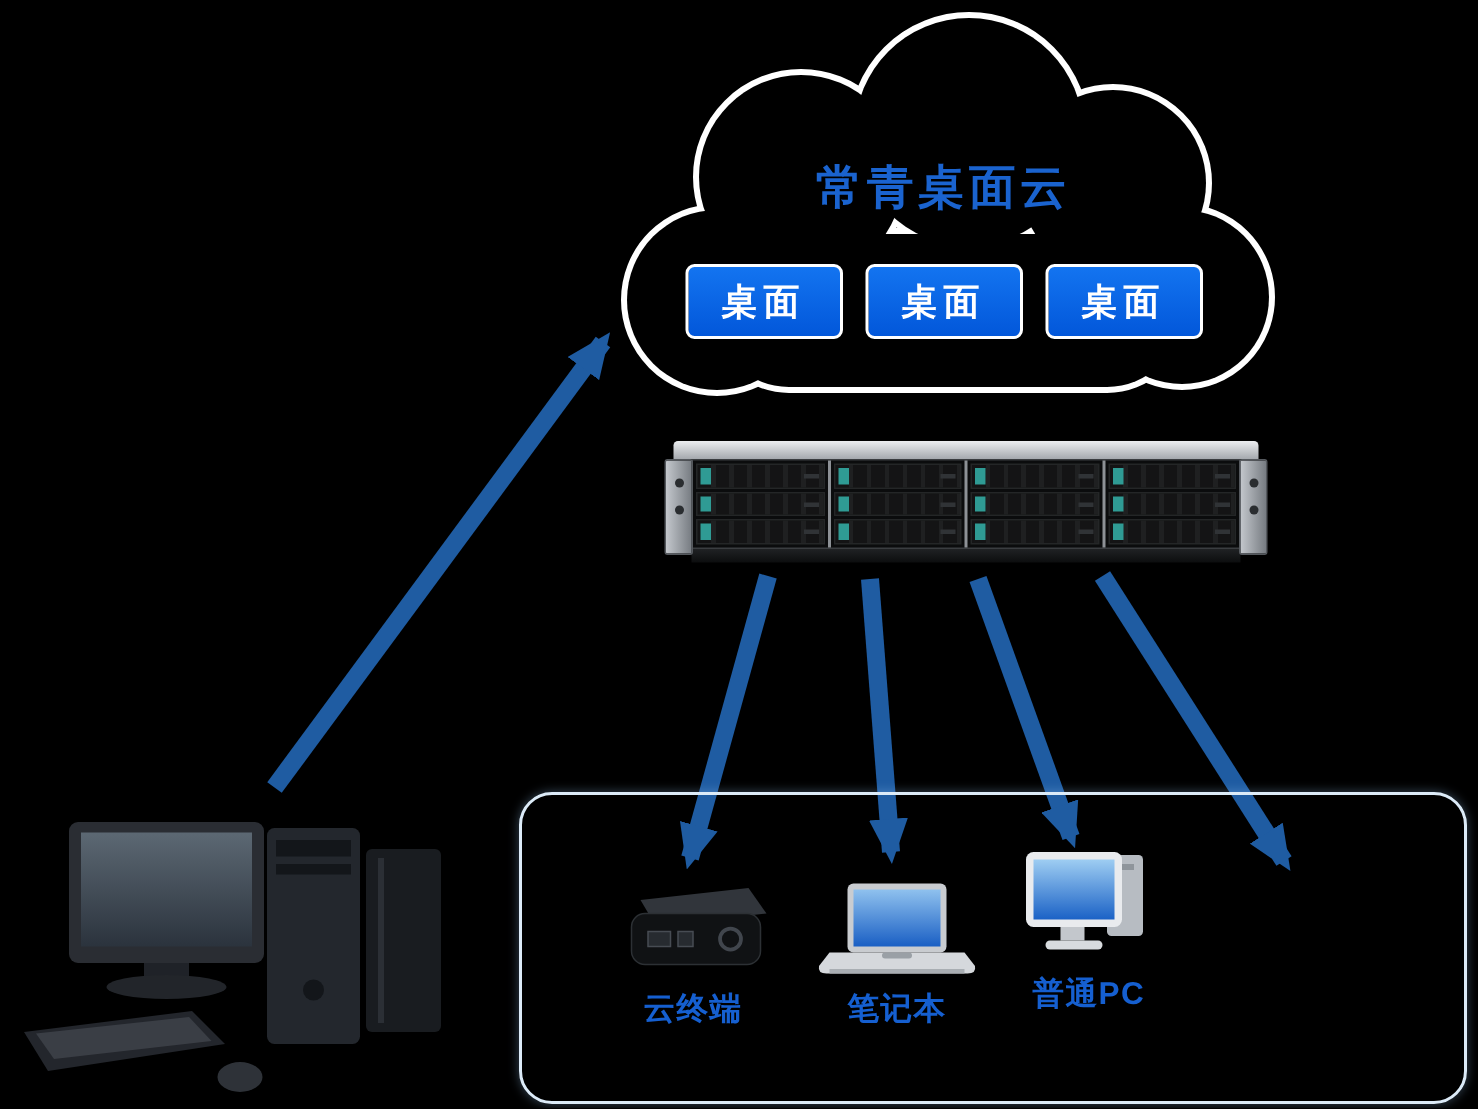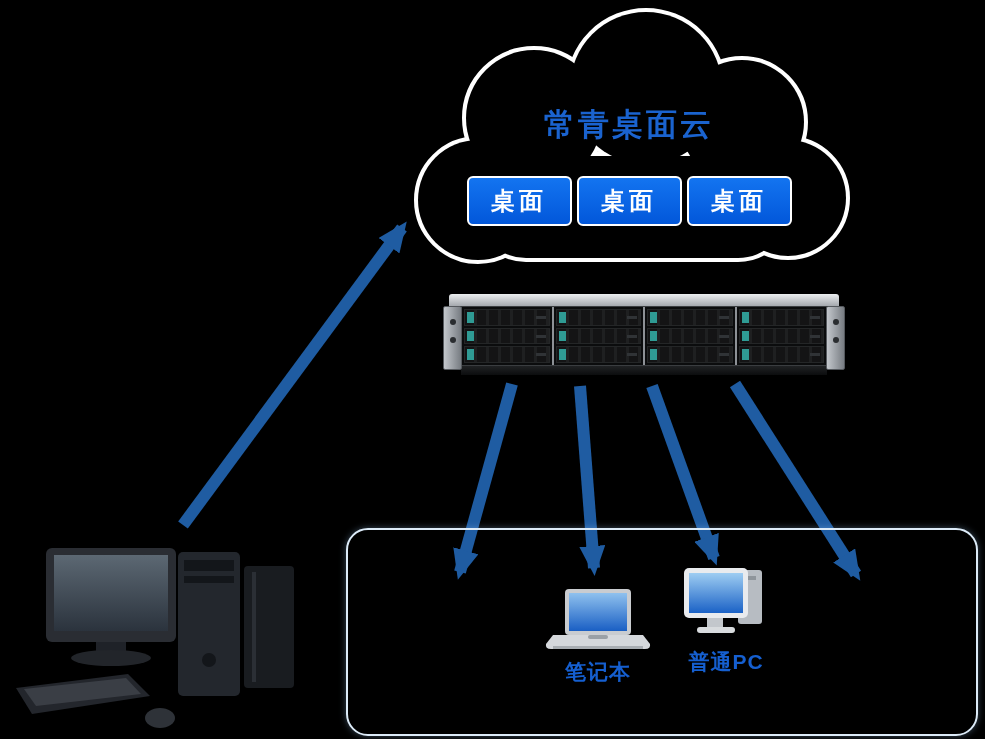--- a/index.html
+++ b/index.html
@@ -10,21 +10,21 @@
   
   .arrows{position:absolute;left:0;top:0;width:985px;height:739px;z-index:1;}
   
   .cloud-wrap{position:absolute;left:398px;top:6px;width:462px;height:276px;z-index:2;}
   .cloud-svg{position:absolute;left:0;top:0;}
   .cloud-title{
     position:absolute;left:0;top:98px;width:100%;text-align:center;
     font-size:31px;font-weight:bold;letter-spacing:3px;color:#1a63cf;z-index:3;
   }
   .desktop-row{
-    position:absolute;left:0;top:170px;width:100%;display:flex;justify-content:center;gap:5px;z-index:3;
+    position:absolute;left:0;top:170px;width:100%;display:flex;justify-content:center;gap:15px;z-index:3;
   }
   .desktop-btn{
     width:101px;height:46px;border:2px solid #ffffff;border-radius:6px;
     background:linear-gradient(#1374f0,#0257da);
     color:#ffffff;font-size:24px;font-weight:bold;letter-spacing:4px;
     display:flex;align-items:center;justify-content:center;
   }
   
   .server{position:absolute;left:443px;top:294px;width:402px;height:84px;z-index:2;}
   .server-top{height:12px;margin:0 6px;border-radius:3px 3px 0 0;
@@ -155,20 +155,32 @@
     <rect x="46" y="17" width="114" height="76" fill="url(#scr)"></rect>
     <rect x="88" y="104" width="30" height="11" fill="#1f2228"></rect>
     <ellipse cx="103" cy="120" rx="40" ry="8" fill="#22252a"></ellipse>
     <polygon points="8,150 120,136 142,158 24,176" fill="#23262c"></polygon>
     <polygon points="16,151 118,140 133,156 28,168" fill="#3a3e45"></polygon>
     <ellipse cx="152" cy="180" rx="15" ry="10" fill="#2e3238"></ellipse>
   </svg>
 
   <div class="panel">
 
+    <div class="device dev1">
+      <div class="device-icon">
+        <svg width="110" height="70" viewBox="0 0 110 70">
+          <polygon points="20,18 92,10 104,27 30,35" fill="#31353b"></polygon>
+          <rect x="14" y="27" width="86" height="34" rx="9" fill="#101214" stroke="#2c3034" stroke-width="1"></rect>
+          <rect x="25" y="39" width="15" height="10" fill="#272b30" stroke="#474c53" stroke-width="1"></rect>
+          <rect x="45" y="39" width="10" height="10" fill="#272b30" stroke="#474c53" stroke-width="1"></rect>
+          <circle cx="80" cy="44" r="7" fill="none" stroke="#41464d" stroke-width="2.5"></circle>
+        </svg>
+      </div>
+      <div class="device-label">云终端</div>
+    </div>
 
     <div class="device dev3">
       <div class="device-icon">
         <svg width="96" height="78" viewBox="0 0 96 78">
           <defs>
             <linearGradient id="pcscr" x1="0" y1="0" x2="0" y2="1">
               <stop offset="0" stop-color="#9ecdf2"></stop>
                 <stop offset="1" stop-color="#1b62c6"></stop>
             </linearGradient>
           </defs>

